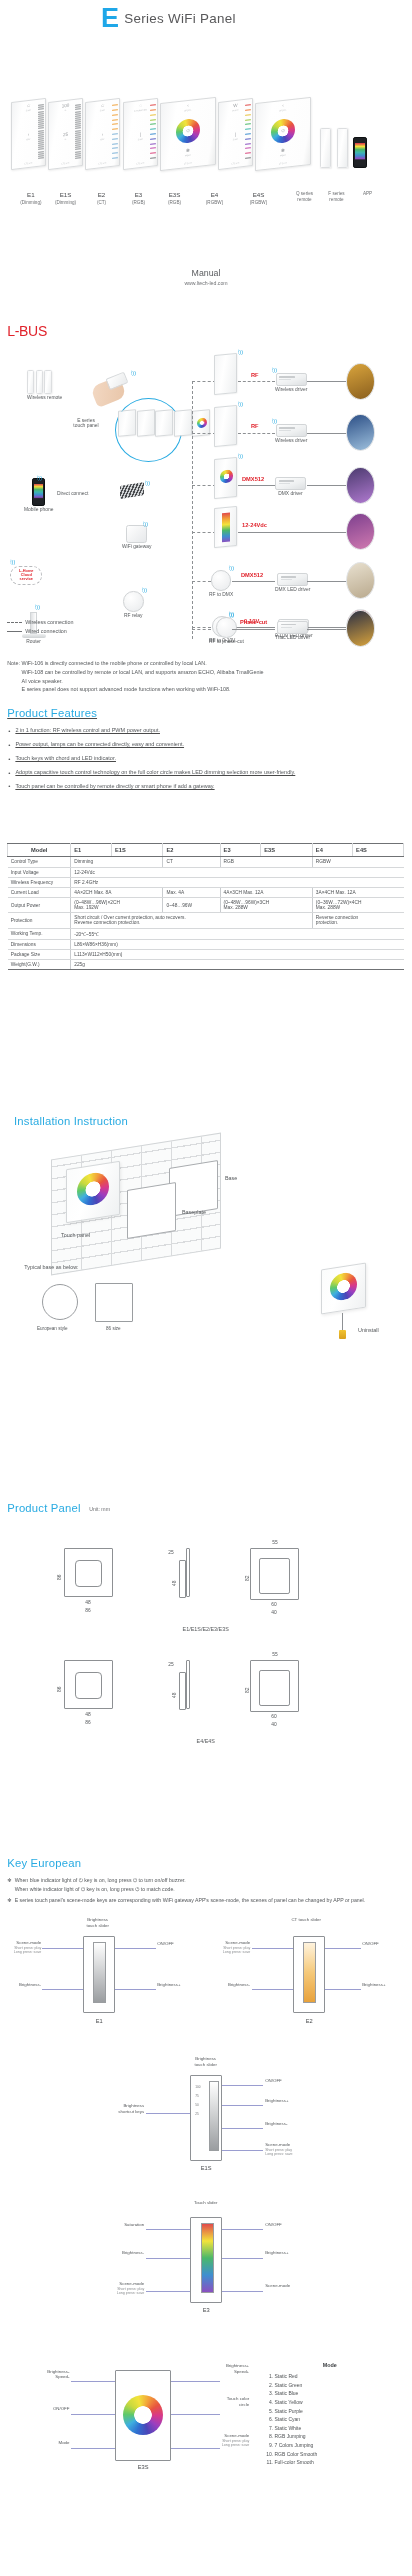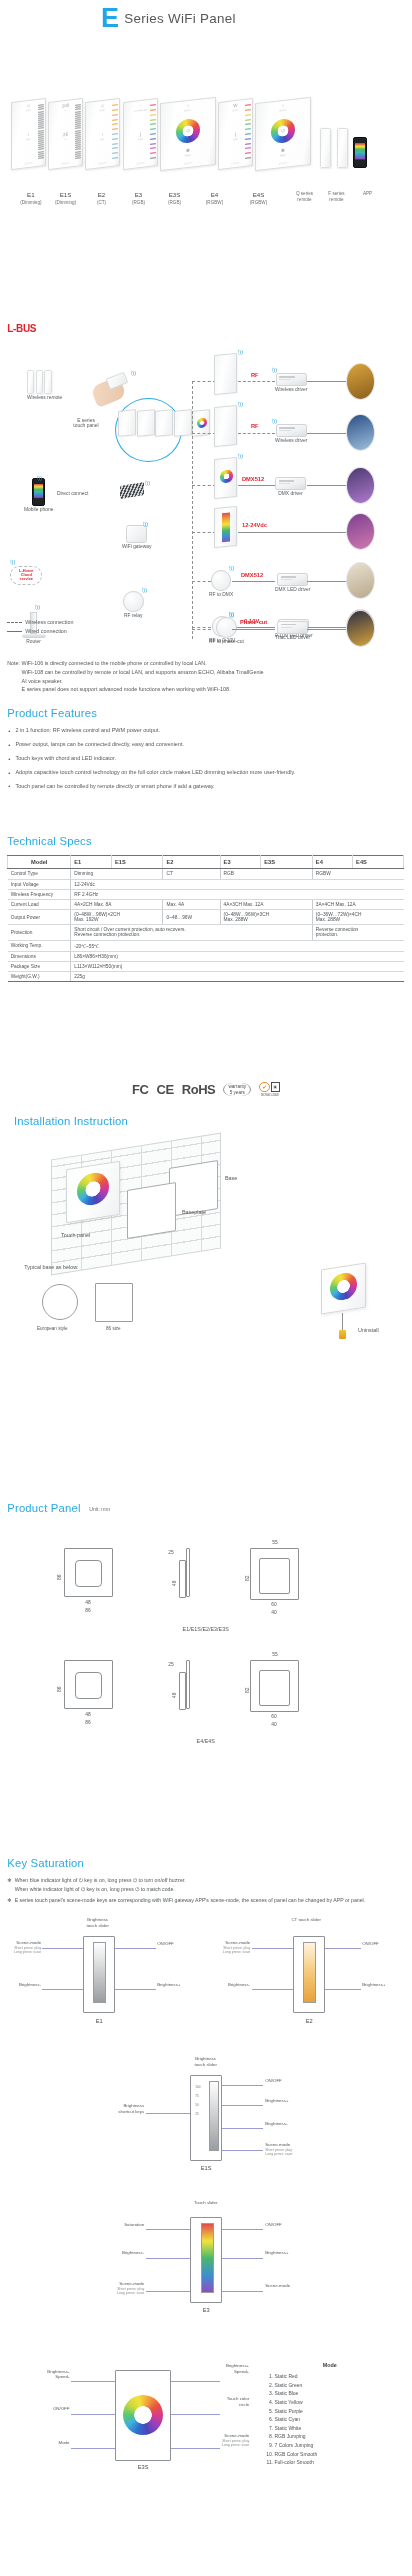--- a/index.html
+++ b/index.html
@@ -79,21 +79,21 @@
   .manual { position:absolute; left:0; top:268px; width:412px; text-align:center; }
   .manual h2 { margin:0; font-size:8.8px; font-weight:400; color:#5c5e61; }
   .manual p { margin:1.5px 0 0; font-size:5.2px; color:#6f7174; }
 
   
   .sec-h { font-size:11.3px; color:#29abe2; font-weight:400; letter-spacing:0.2px; }
   .sec-unit { font-size:5.2px; color:#6c6e71; margin-left:6.2px; vertical-align:1.5px; }
 
   
   .lbus { position:absolute; left:0; top:309px; width:412px; height:355px; }
-  .lbus-logo { position:absolute; left:7.2px; top:14.4px; font-size:10px; font-weight:700; color:#e0222b; letter-spacing:-0.3px; }
+  .lbus-logo { position:absolute; left:7.2px; top:14.4px; font-size:14px; font-weight:400; color:#e0222b; letter-spacing:-0.3px; }
   .node { position:absolute; text-align:center; font-size:4.9px; color:#55585b; }
   .node .cap { margin-top:1px; white-space:nowrap; }
   .drv { width:31px; height:13.4px; border-radius:2.1px;
          background:linear-gradient(160deg,#ffffff,#eef0f1 60%,#dcdfe1);
          border:0.5px solid #d2d5d7; position:relative; }
   .drv::before{content:"";position:absolute;left:2.6px;top:2.1px;width:15.5px;height:1.5px;background:#c9ccce;border-radius:0.5px;}
   .drv::after{content:"";position:absolute;left:2.6px;top:5.2px;width:11.3px;height:1px;background:#dcdfe1;}
   .rfround{ width:20.6px;height:20.6px;border-radius:50%;
     background:radial-gradient(circle at 35% 30%,#ffffff,#e8eaec);border:0.5px solid #cfd2d4;}
   .scene { width:29px; height:37px; border-radius:50%; border:0.5px solid #e2e4e6; }
@@ -120,21 +120,21 @@
   .legend { position:absolute; font-size:5.4px; color:#55585b; }
   .legend .ln { display:flex; align-items:center; gap:3.6px; margin-bottom:2.6px; }
   .legend .dl { width:14.4px; border-top:1px dashed #6f7174; }
   .legend .sl { width:14.4px; border-top:1px solid #6f7174; }
 
   
   .note { position:absolute; left:7.2px; top:659px; width:397px; font-size:5.4px; color:#55585b; line-height:1.62; }
   .note .ind { padding-left:14.4px; display:block; }
 
   
-  .features { position:absolute; left:7.2px; top:707px; width:397px; }
+  .features { position:absolute; left:7.2px; top:707px; width:397px;text-decoration:underline; }
   .features ul { margin:7.2px 0 0; padding:0; list-style:none; }
   .features li { position:relative; padding-left:8.2px; margin-bottom:5.7px; font-size:5.5px; color:#55585b; line-height:1.5; }
   .features li::before { content:"•"; position:absolute; left:1px; top:-0.5px; color:#55585b; font-size:6.2px; }
 
   
   .specs { position:absolute; left:7.2px; top:835px; width:397px; }
   table.spec { border-collapse:collapse; width:397px; margin-top:8.2px; font-size:4.8px; color:#4f5255; }
   table.spec td, table.spec th { border:0.5px solid #d6d8da; padding:2.1px 3.1px; text-align:left; font-weight:400; vertical-align:middle; }
   table.spec tr.head th { font-size:5.7px; font-weight:700; color:#3c3f42; border-top:1px solid #6f7174; border-bottom:1px solid #6f7174; padding:3.1px; }
   table.spec tr.head th.k { text-align:center; }
@@ -396,20 +396,24 @@
         <div class="lbl" style="position: absolute; left: 120px; width: 37px;"><b>E3</b><span>(RGB)</span></div>
         <div class="lbl" style="position: absolute; left: 156px; width: 37px;"><b>E3S</b><span>(RGB)</span></div>
         <div class="lbl" style="position: absolute; left: 196px; width: 37px;"><b>E4</b><span>(RGBW)</span></div>
         <div class="lbl" style="position: absolute; left: 240px; width: 37px;"><b>E4S</b><span>(RGBW)</span></div>
         <div class="lbl" style="position: absolute; left: 289px; width: 31px; font-size: 4.6px;"><span>Q series</span><br><span>remote</span></div>
         <div class="lbl" style="position: absolute; left: 321px; width: 31px; font-size: 4.6px;"><span>F series</span><br><span>remote</span></div>
         <div class="lbl" style="position: absolute; left: 352px; width: 31px; font-size: 4.6px;"><span>APP</span></div>
       </div>
   </div>
 
+  <div class="manual">
+    <h2>Manual</h2>
+    <p>www.ltech-led.com</p>
+  </div>
 
   <div class="lbus">
     <div class="lbus-logo">L-BUS</div>
 
     <div class="node" style="left:27px; top:61px;">
       <div style="display:flex;gap:1.5px;">
         <div class="remote3d" style="width:7.2px;height:24px;"></div>
         <div class="remote3d" style="width:7.2px;height:24px;"></div>
         <div class="remote3d" style="width:7.2px;height:24px;"></div>
       </div>
@@ -615,21 +619,20 @@
     <ul id="featuresList">
         <li>2 in 1 function: RF wireless control and PWM power output.</li>
         <li>Power output, lamps can be connected directly, easy and convenient.</li>
         <li>Touch keys with chord and LED indicator.</li>
         <li>Adopts capacitive touch control technology on the full color circle makes LED dimming selection more user-friendly.</li>
         <li>Touch panel can be controlled by remote directly or smart phone if add a gateway.</li>
       </ul>
   </div>
 
   <div class="specs">
-    <div class="sec-h">Technical Specs</div>
     <table class="spec">
       <thead>
           <tr class="head" id="specHead">
             <th class="k">Model</th>
             <th>E1</th>
             <th>E1S</th>
             <th>E2</th>
             <th>E3</th>
             <th>E3S</th>
             <th>E4</th>
@@ -684,36 +687,20 @@
             <td colspan="7">L113×W112×H50(mm)</td>
           </tr>
           <tr>
             <td class="k divr">Weight(G.W.)</td>
             <td colspan="7">225g</td>
           </tr>
         </tbody>
     </table>
   </div>
 
-  <div class="certs">
-    <span class="cert-t">FC</span>
-    <span class="cert-t">CE</span>
-    <span class="cert-t">RoHS</span>
-    <span class="warranty">
-      <span>warranty</span><br>
-      <span>5 years</span>
-    </span>
-    <span class="iso">
-      <span class="iso-row">
-        <span class="iso-c">✔</span>
-        <span class="iso-b">▣</span>
-      </span>
-      <span class="iso-cap">ISO9001:2008</span>
-    </span>
-  </div>
 
   <div class="install">
     <div class="sec-h">Installation Instruction</div>
 
     <div class="inst-canvas">
       <div class="brick"></div>
 
       <div class="plate" style="left:155px;top:27px;"></div>
       <div class="inst-lbl" style="left:211px;top:38px;">Base</div>
 
@@ -785,21 +772,21 @@
       <div class="dim-txt" style="left:265px;top:6.2px;">55</div>
       <div class="dim-txt rot" style="left:238px;top:47px;">82</div>
       <div class="dim-txt" style="left:264px;top:68px;">60</div>
       <div class="dim-txt" style="left:264px;top:76px;">40</div>
 
       <div class="size-cap" style="top:92px;">E4/E4S</div>
     </div>
   </div>
 
   <div class="keyfn">
-    <div class="sec-h">Key Saturation</div>
+    <div class="sec-h">Key European</div>
     <div class="kf-notes">
       <div class="row">
           <span class="star">✻</span>
         <span>
           <span>When blue indicator light of ⏻ key is on, long press ⏻ to turn on/off buzzer.</span><br>
           <span>When white indicator light of ⏻ key is on, long press ⏻ to match code.</span>
         </span>
       </div>
       <div class="row" style="margin-top:3.1px;">
           <span class="star">✻</span>

